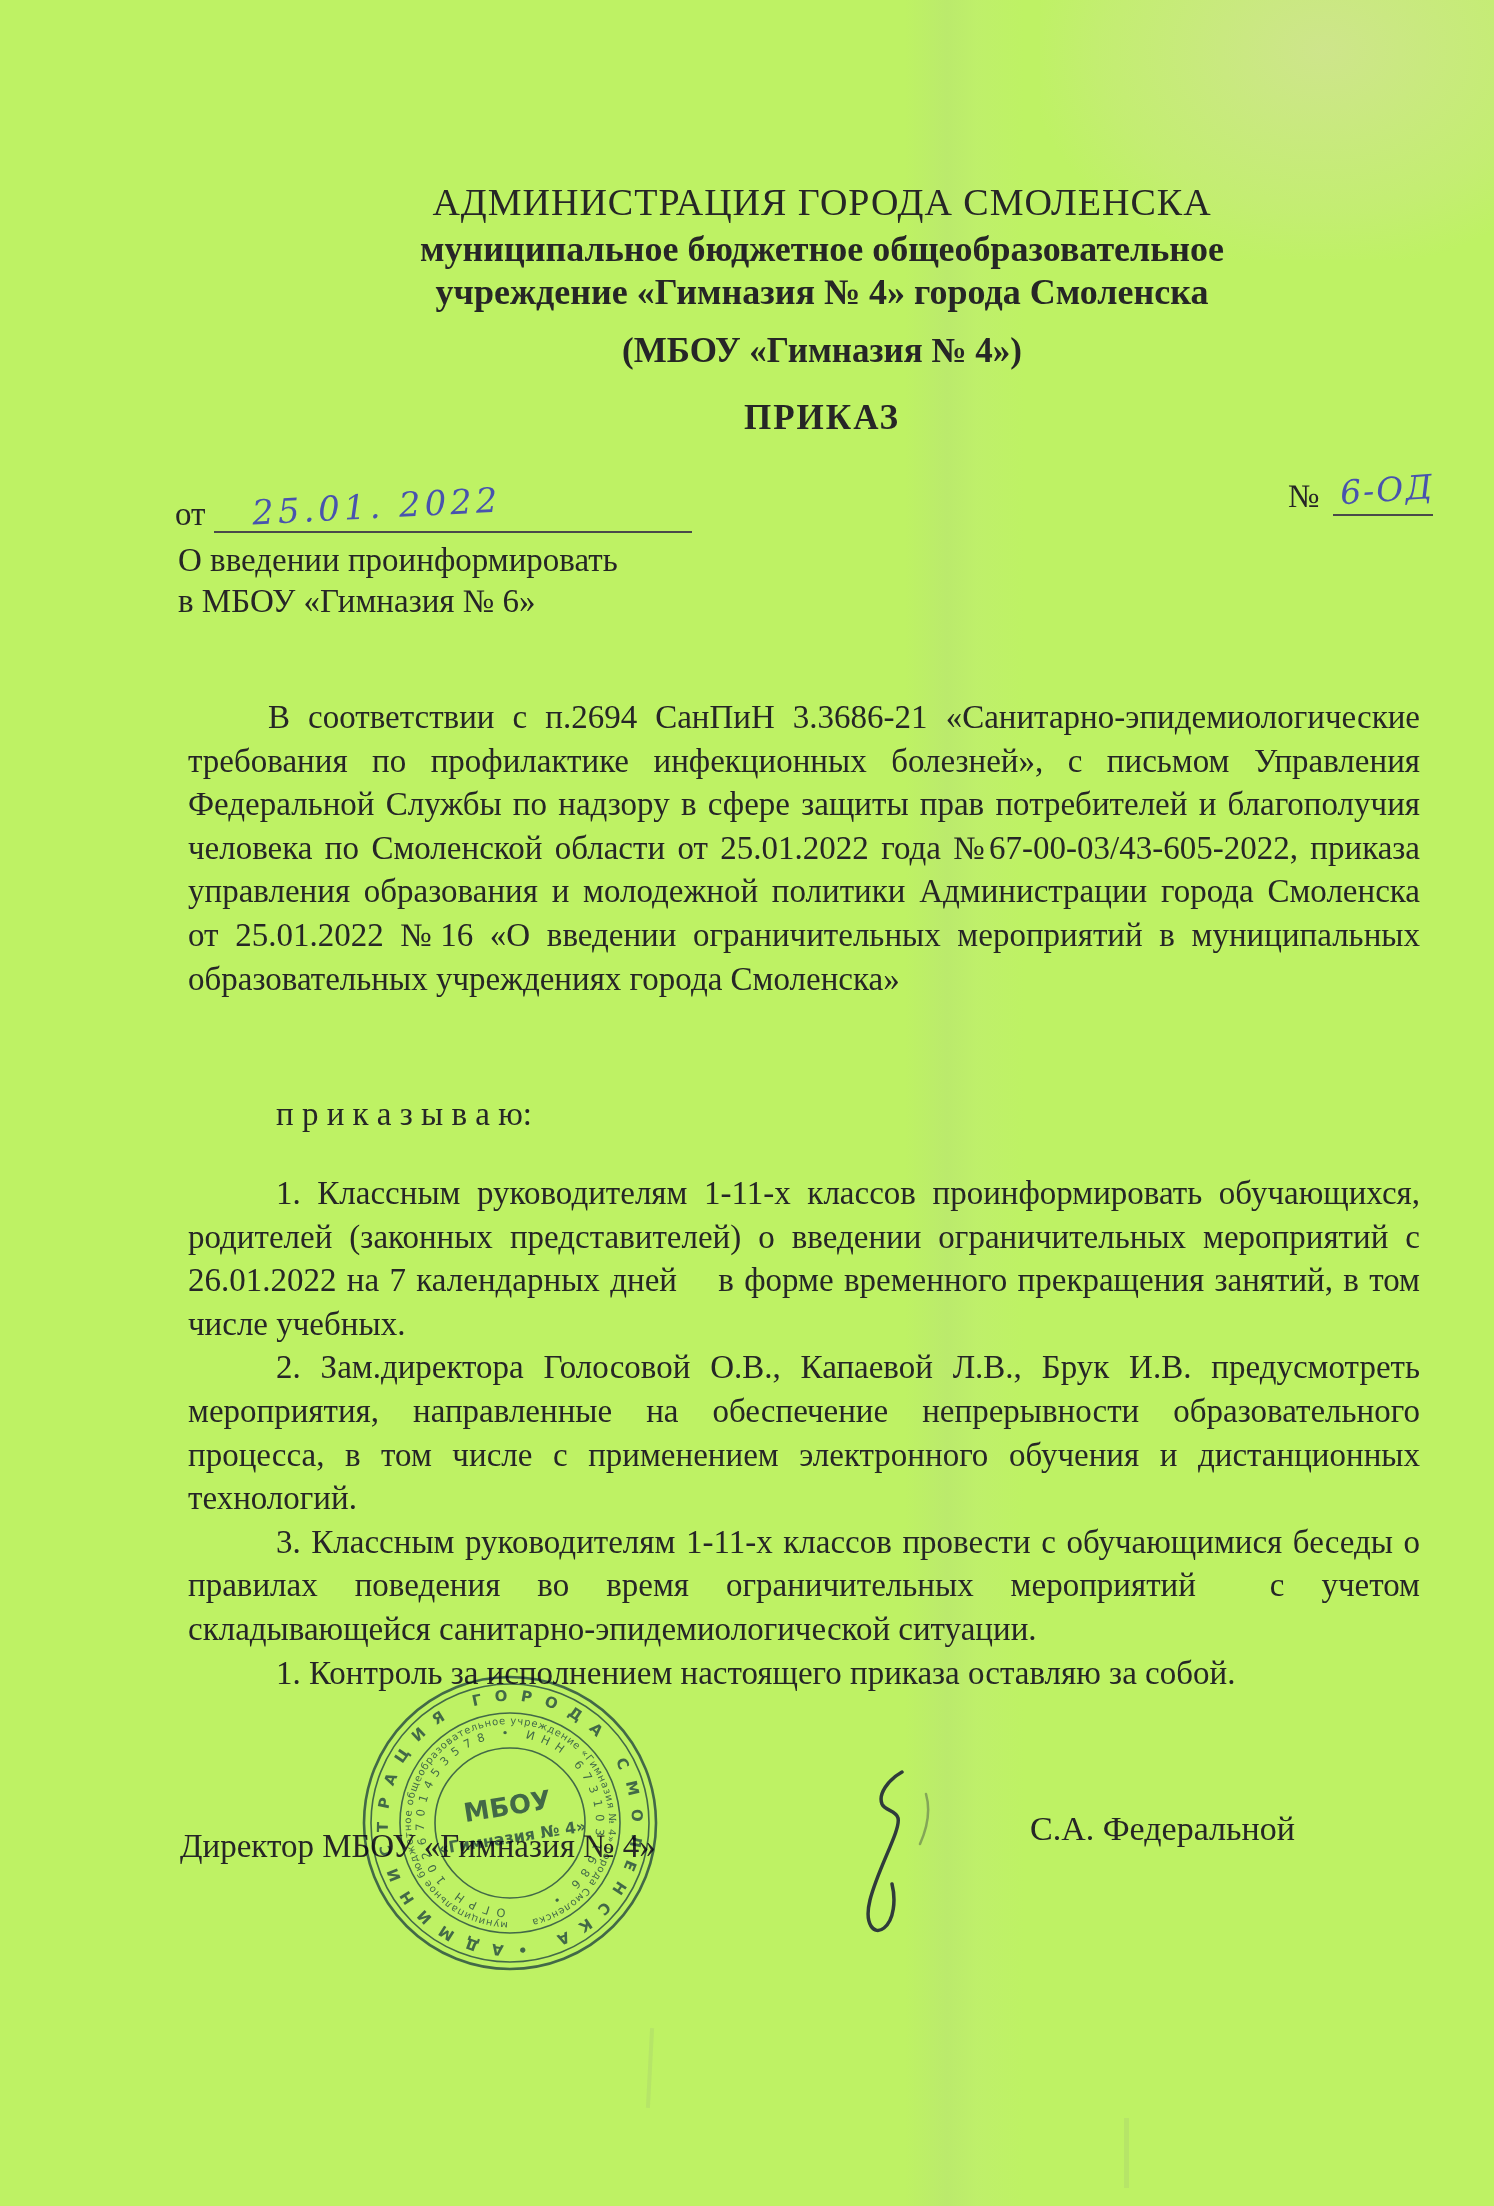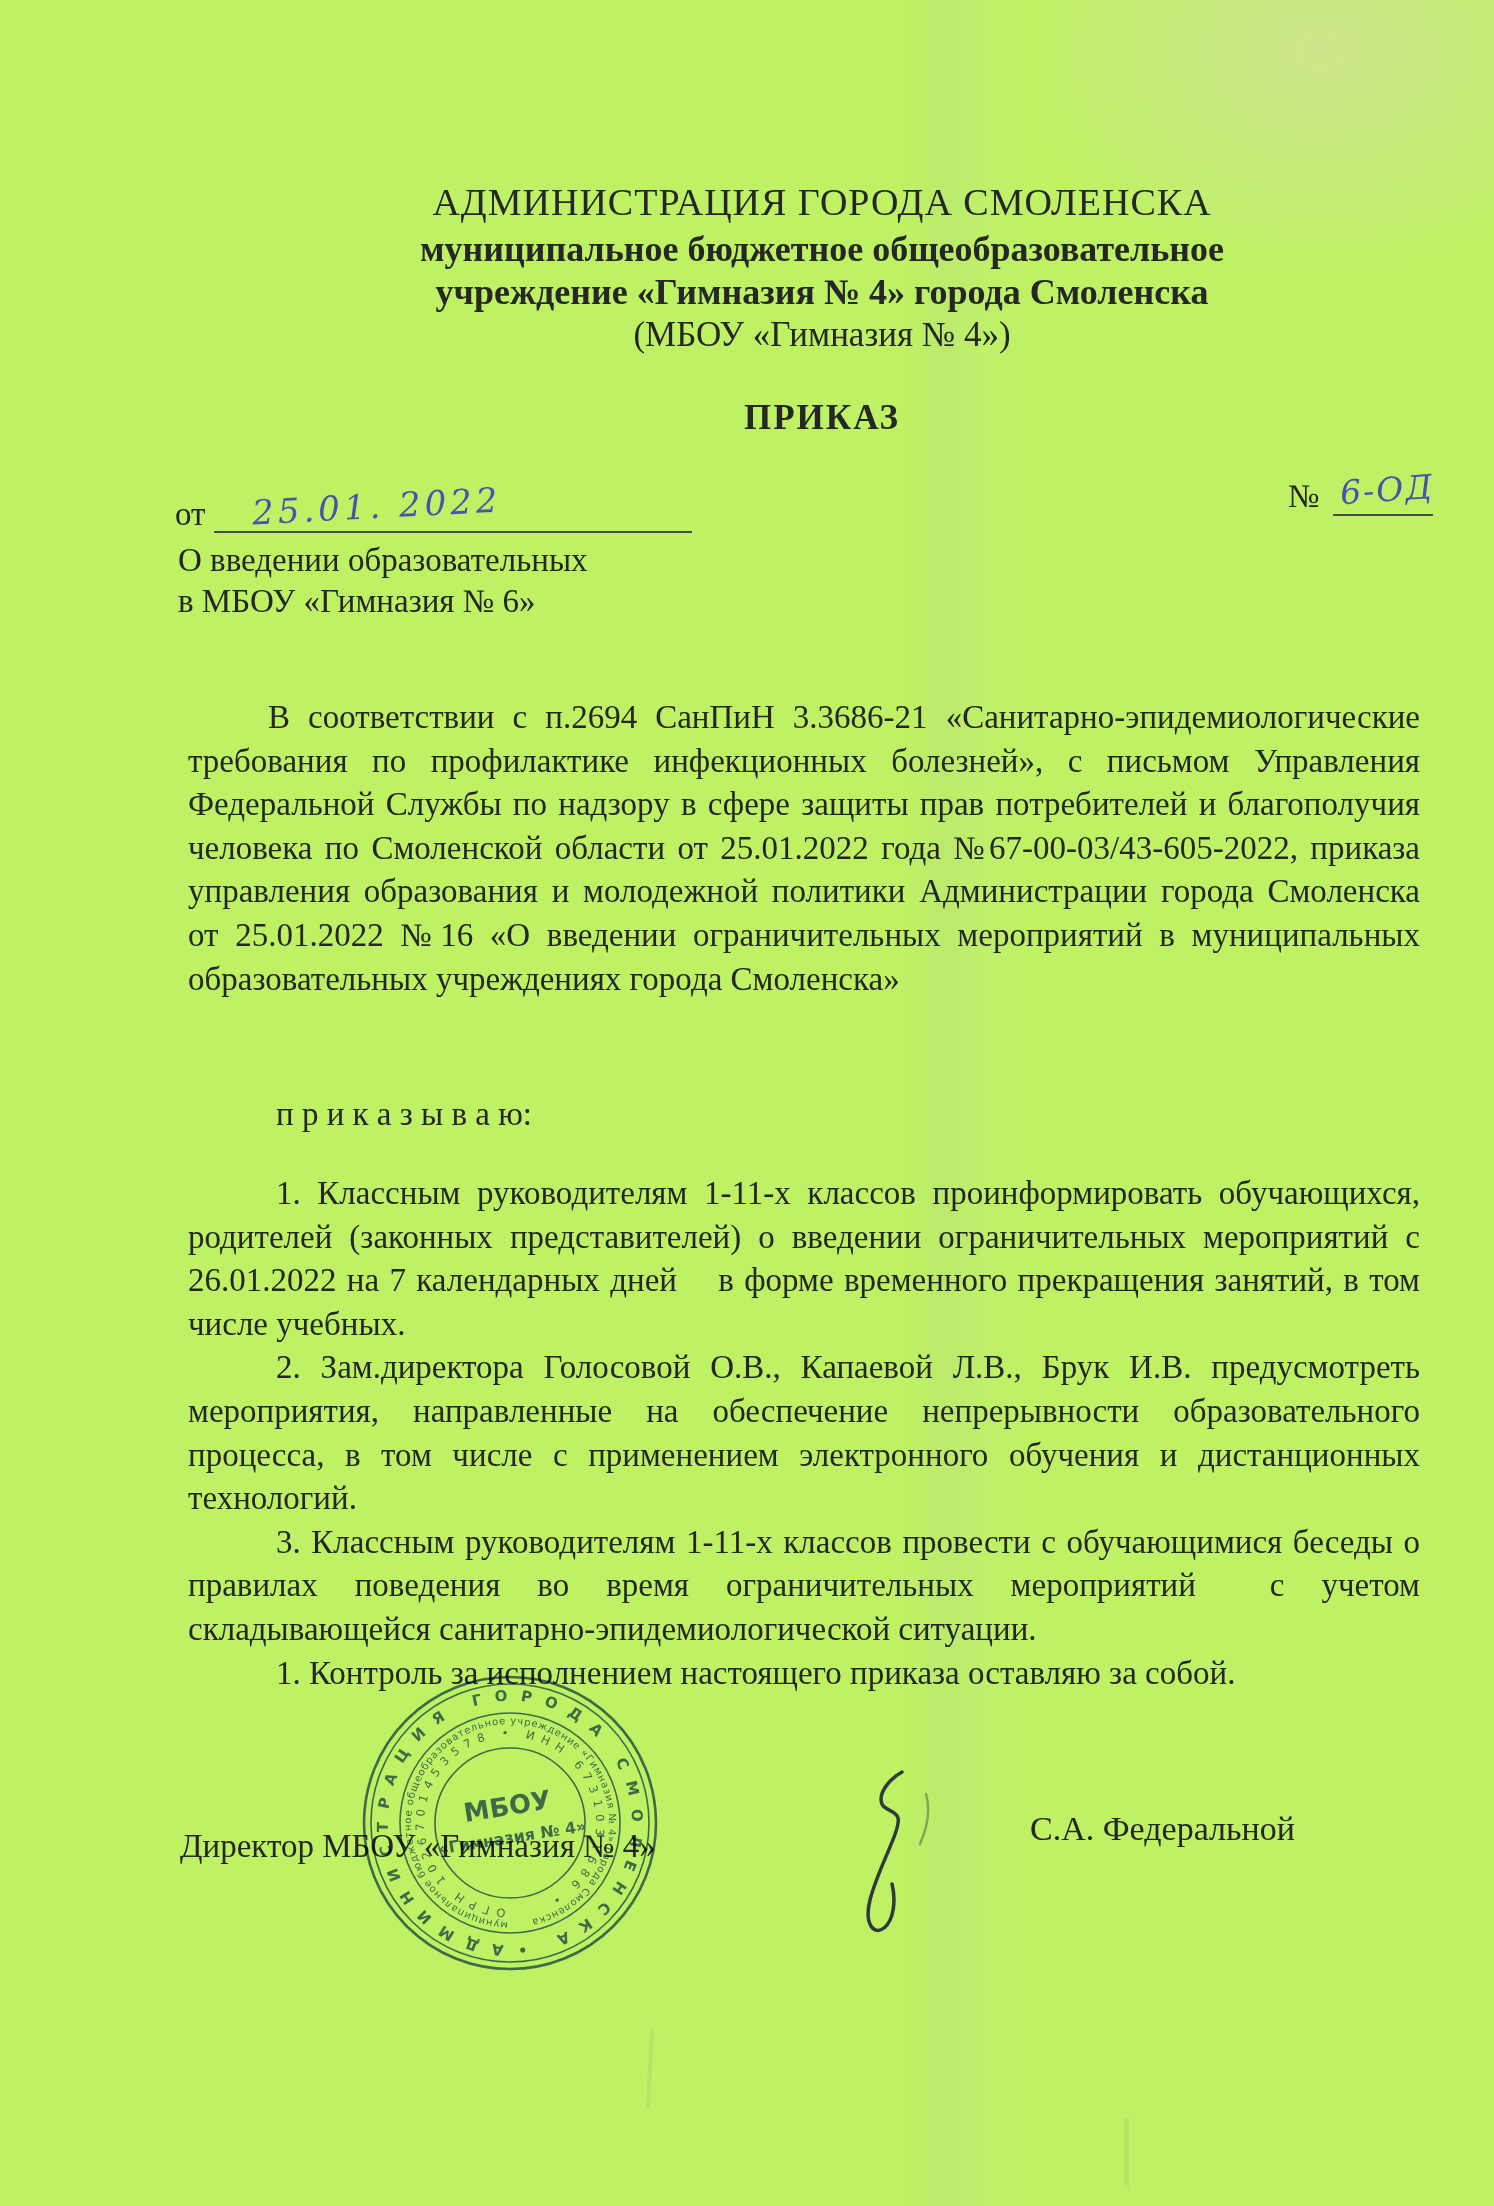--- a/index.html
+++ b/index.html
@@ -18,21 +18,21 @@
   .smudge-top { position: absolute; left: 1040px; top: -40px; width: 470px; height: 300px;
     background: radial-gradient(ellipse at 60% 30%, rgba(235,205,212,0.35) 0%, rgba(235,205,212,0.12) 55%, rgba(235,205,212,0) 75%); }
   .mark-a { position: absolute; left: 648px; top: 2028px; width: 4px; height: 80px; background: rgba(120,120,145,0.10); transform: rotate(3deg); }
   .mark-b { position: absolute; left: 1124px; top: 2118px; width: 5px; height: 70px; background: rgba(120,120,145,0.10); }
 
   
   .header { position: absolute; left: 150px; right: 0; top: 176px; text-align: center; }
   .h1 { font-size: 38px; line-height: 52px; font-weight: 400; letter-spacing: 1px; }
   .h2 { font-size: 36px; line-height: 43px; font-weight: 700; }
   .h3 { font-size: 36px; line-height: 43px; font-weight: 700; }
-  .h4 { font-size: 35px; line-height: 42px; font-weight: 400; }
+  .h4 { font-size: 35px; line-height: 42px; font-weight: 700; margin-top: 16px; }
   .doc-type { position: absolute; left: 150px; right: 0; top: 398px; text-align: center;
     font-size: 35px; font-weight: 700; letter-spacing: 2px; }
 
   
   .from-label { position: absolute; left: 175px; top: 496px; font-size: 33px; }
   .date-underline { position: absolute; left: 214px; top: 531px; width: 478px; height: 2px; background: #4a4a4a; }
   .hand { font-family: "DejaVu Serif", serif; font-style: italic; color: #4853ae; }
   .hand-date { position: absolute; left: 252px; top: 486px; font-size: 34px; letter-spacing: 4px; transform: rotate(-3deg); }
   .num-label { position: absolute; left: 1288px; top: 478px; font-size: 33px; }
   .num-underline { position: absolute; left: 1333px; top: 514px; width: 100px; height: 2px; background: #4a4a4a; }
@@ -76,21 +76,21 @@
   <div class="doc-type">ПРИКАЗ</div>
 
   <span class="from-label">от</span>
   <div class="date-underline"></div>
   <span class="hand hand-date">25.01. 2022</span>
   <span class="num-label">№</span>
   <div class="num-underline"></div>
   <span class="hand hand-num">6-ОД</span>
 
   <div class="subject">
-    <div>О введении образовательных</div>
+    <div>О введении проинформировать</div>
     <div>в МБОУ «Гимназия № 6»</div>
   </div>
 
   <div class="body-par">В соответствии с п.2694 СанПиН 3.3686-21 «Санитарно-эпидемиологические требования по профилактике инфекционных болезней», с письмом Управления Федеральной Службы по надзору в сфере защиты прав потребителей и благополучия человека по Смоленской области от 25.01.2022 года №67-00-03/43-605-2022, приказа управления образования и молодежной политики Администрации города Смоленска от 25.01.2022 №16 «О введении ограничительных мероприятий в муниципальных образовательных учреждениях города Смоленска»</div>
   <div class="decree-word">п р и к а з ы в а ю:</div>
   <div class="items">
     <p>1. Классным руководителям 1-11-х классов проинформировать обучающихся, родителей (законных представителей) о введении ограничительных мероприятий с 26.01.2022 на 7 календарных дней &nbsp;&nbsp;&nbsp;в форме временного прекращения занятий, в том числе учебных.</p>
     <p>2. Зам.директора Голосовой О.В., Капаевой Л.В., Брук И.В. предусмотреть мероприятия, направленные на обеспечение непрерывности образовательного процесса, в том числе с применением электронного обучения и дистанционных технологий.</p>
     <p>3. Классным руководителям 1-11-х классов провести с обучающимися беседы о правилах поведения во время ограничительных мероприятий &nbsp;с учетом складывающейся санитарно-эпидемиологической ситуации.</p>
     <p>1. Контроль за исполнением настоящего приказа оставляю за собой.</p>

